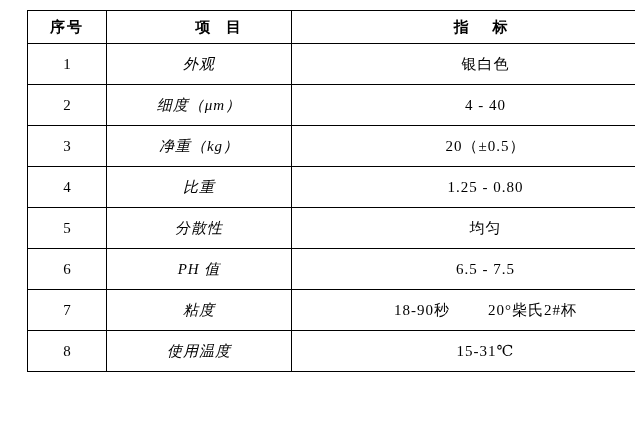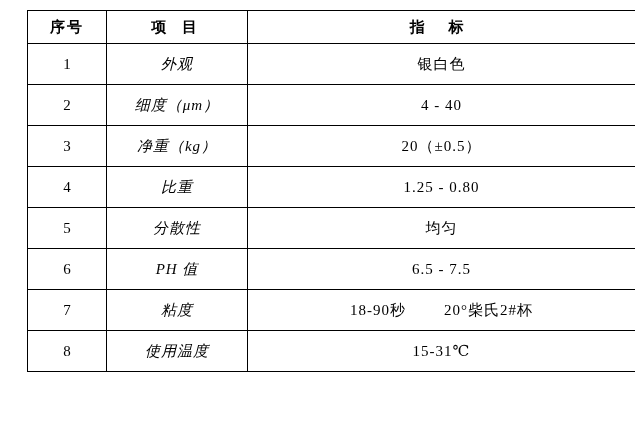--- a/index.html
+++ b/index.html
@@ -46,20 +46,21 @@
     height: 32px;
     font-weight: bold;
     font-size: 15px;
     letter-spacing: 3px;
   }
   table.spec thead th.col-index {
     letter-spacing: 2px;
   }
   table.spec thead th.col-item {
     letter-spacing: 6px;
+    padding-left: 44px;
   }
   table.spec thead th.col-value {
     letter-spacing: 10px;
   }
   table.spec tbody td {
     height: 40px;
   }
   .col-index { width: 78px; }
   .col-item  { width: 140px; }
   .col-value { width: 387px; }

